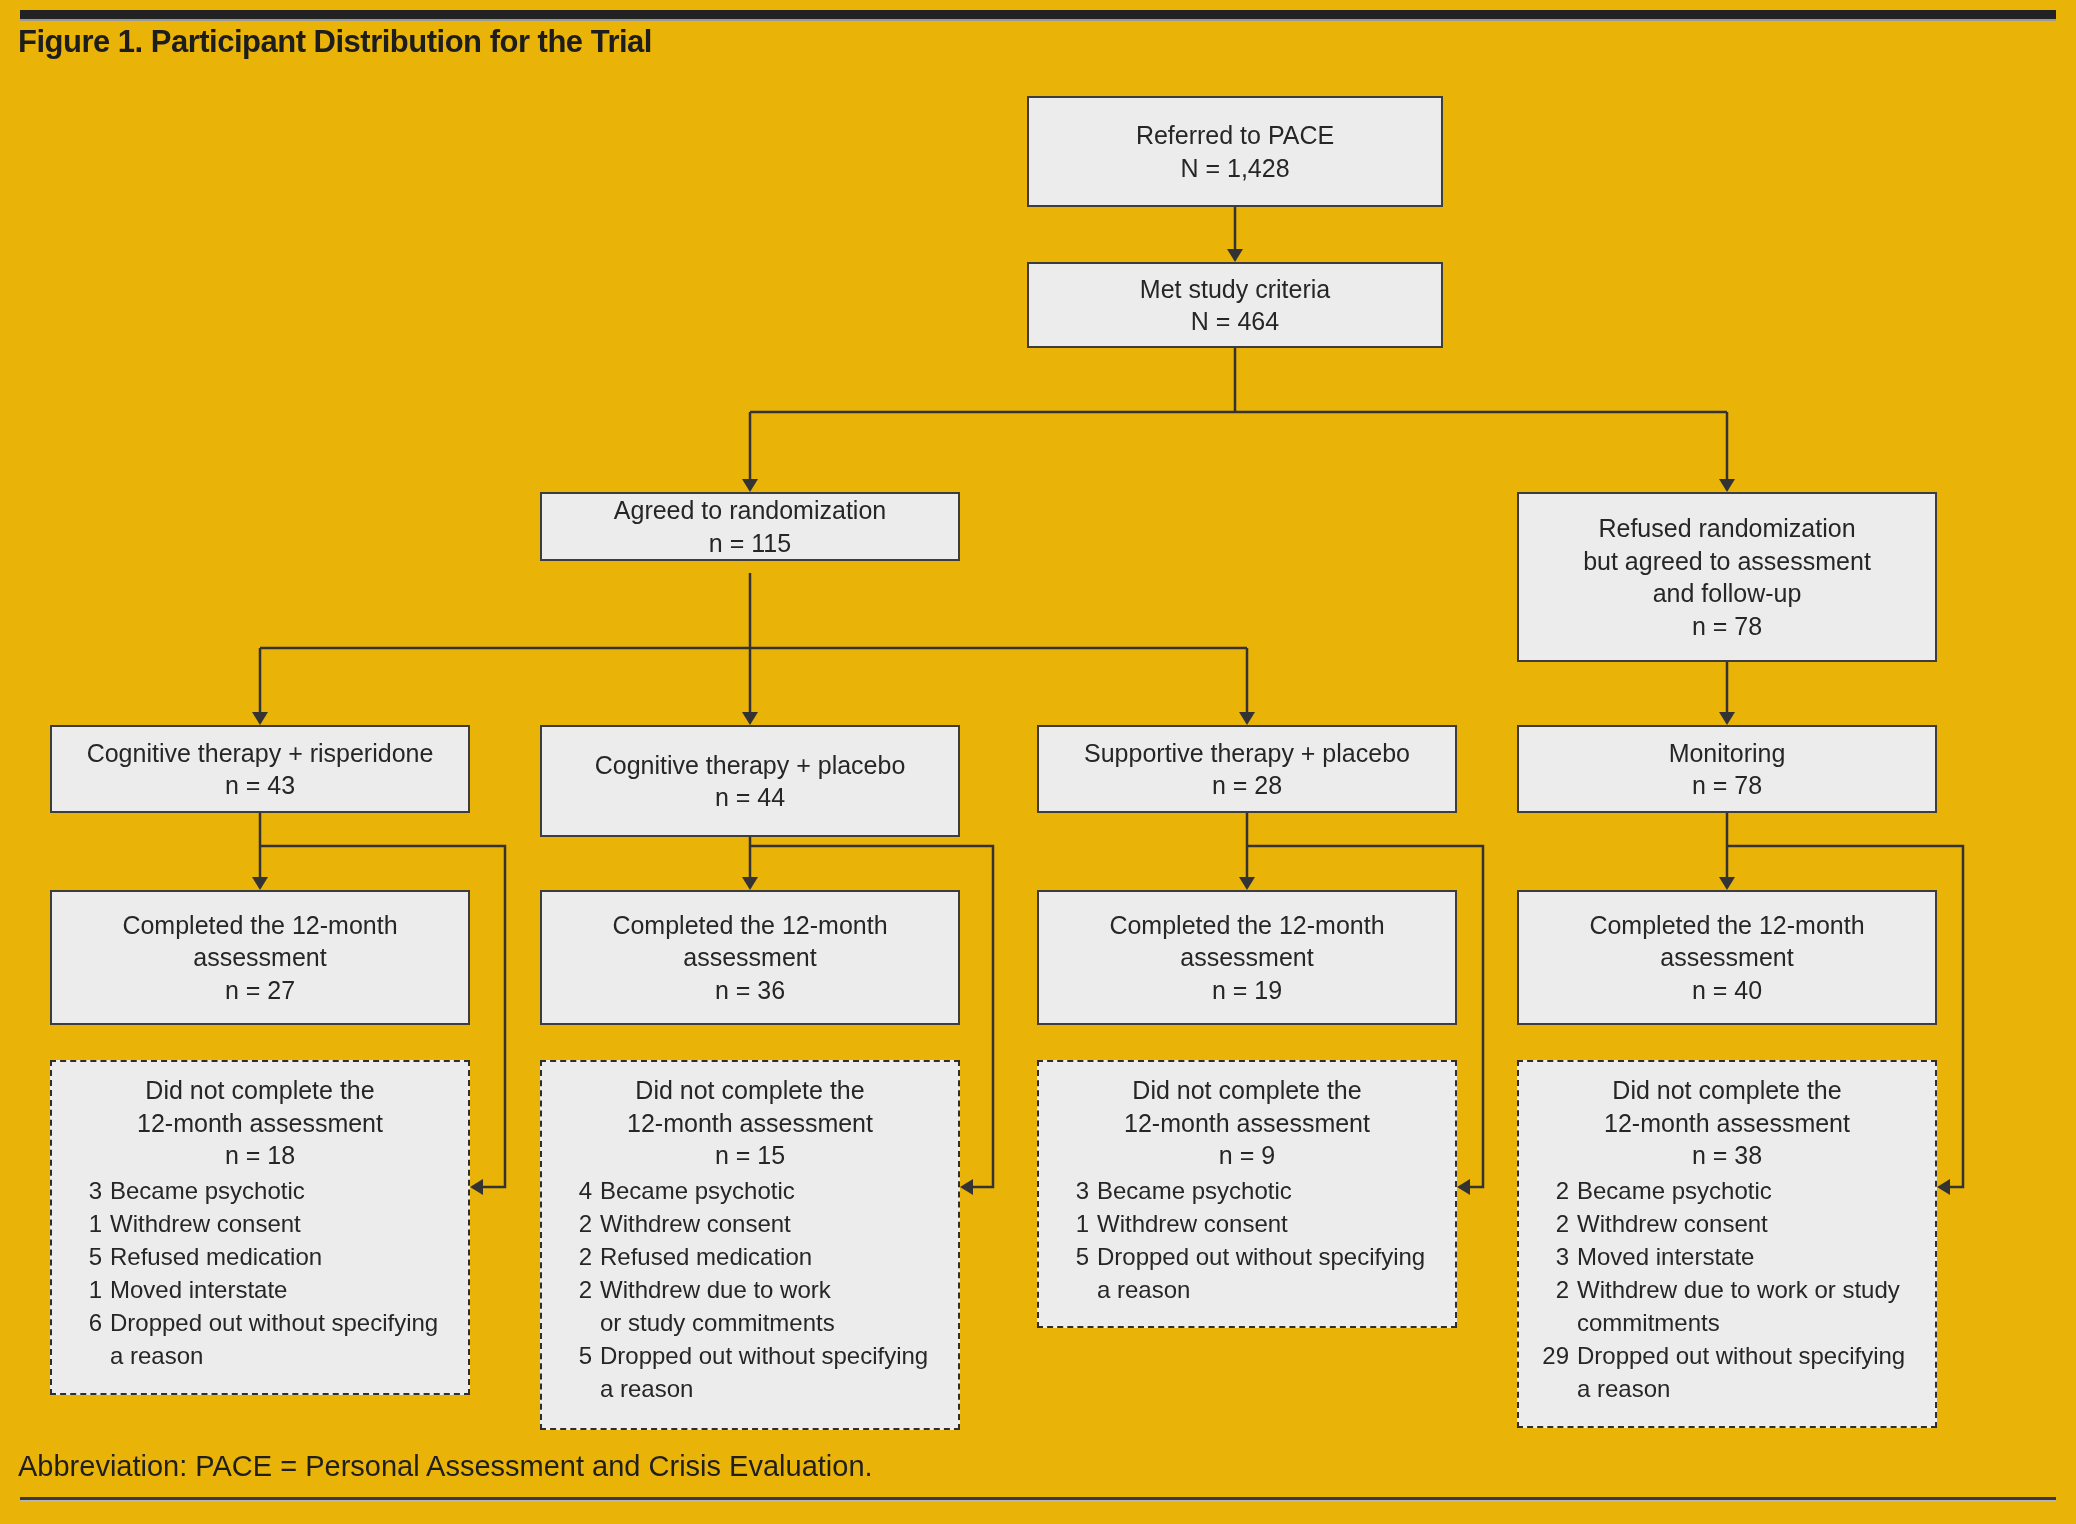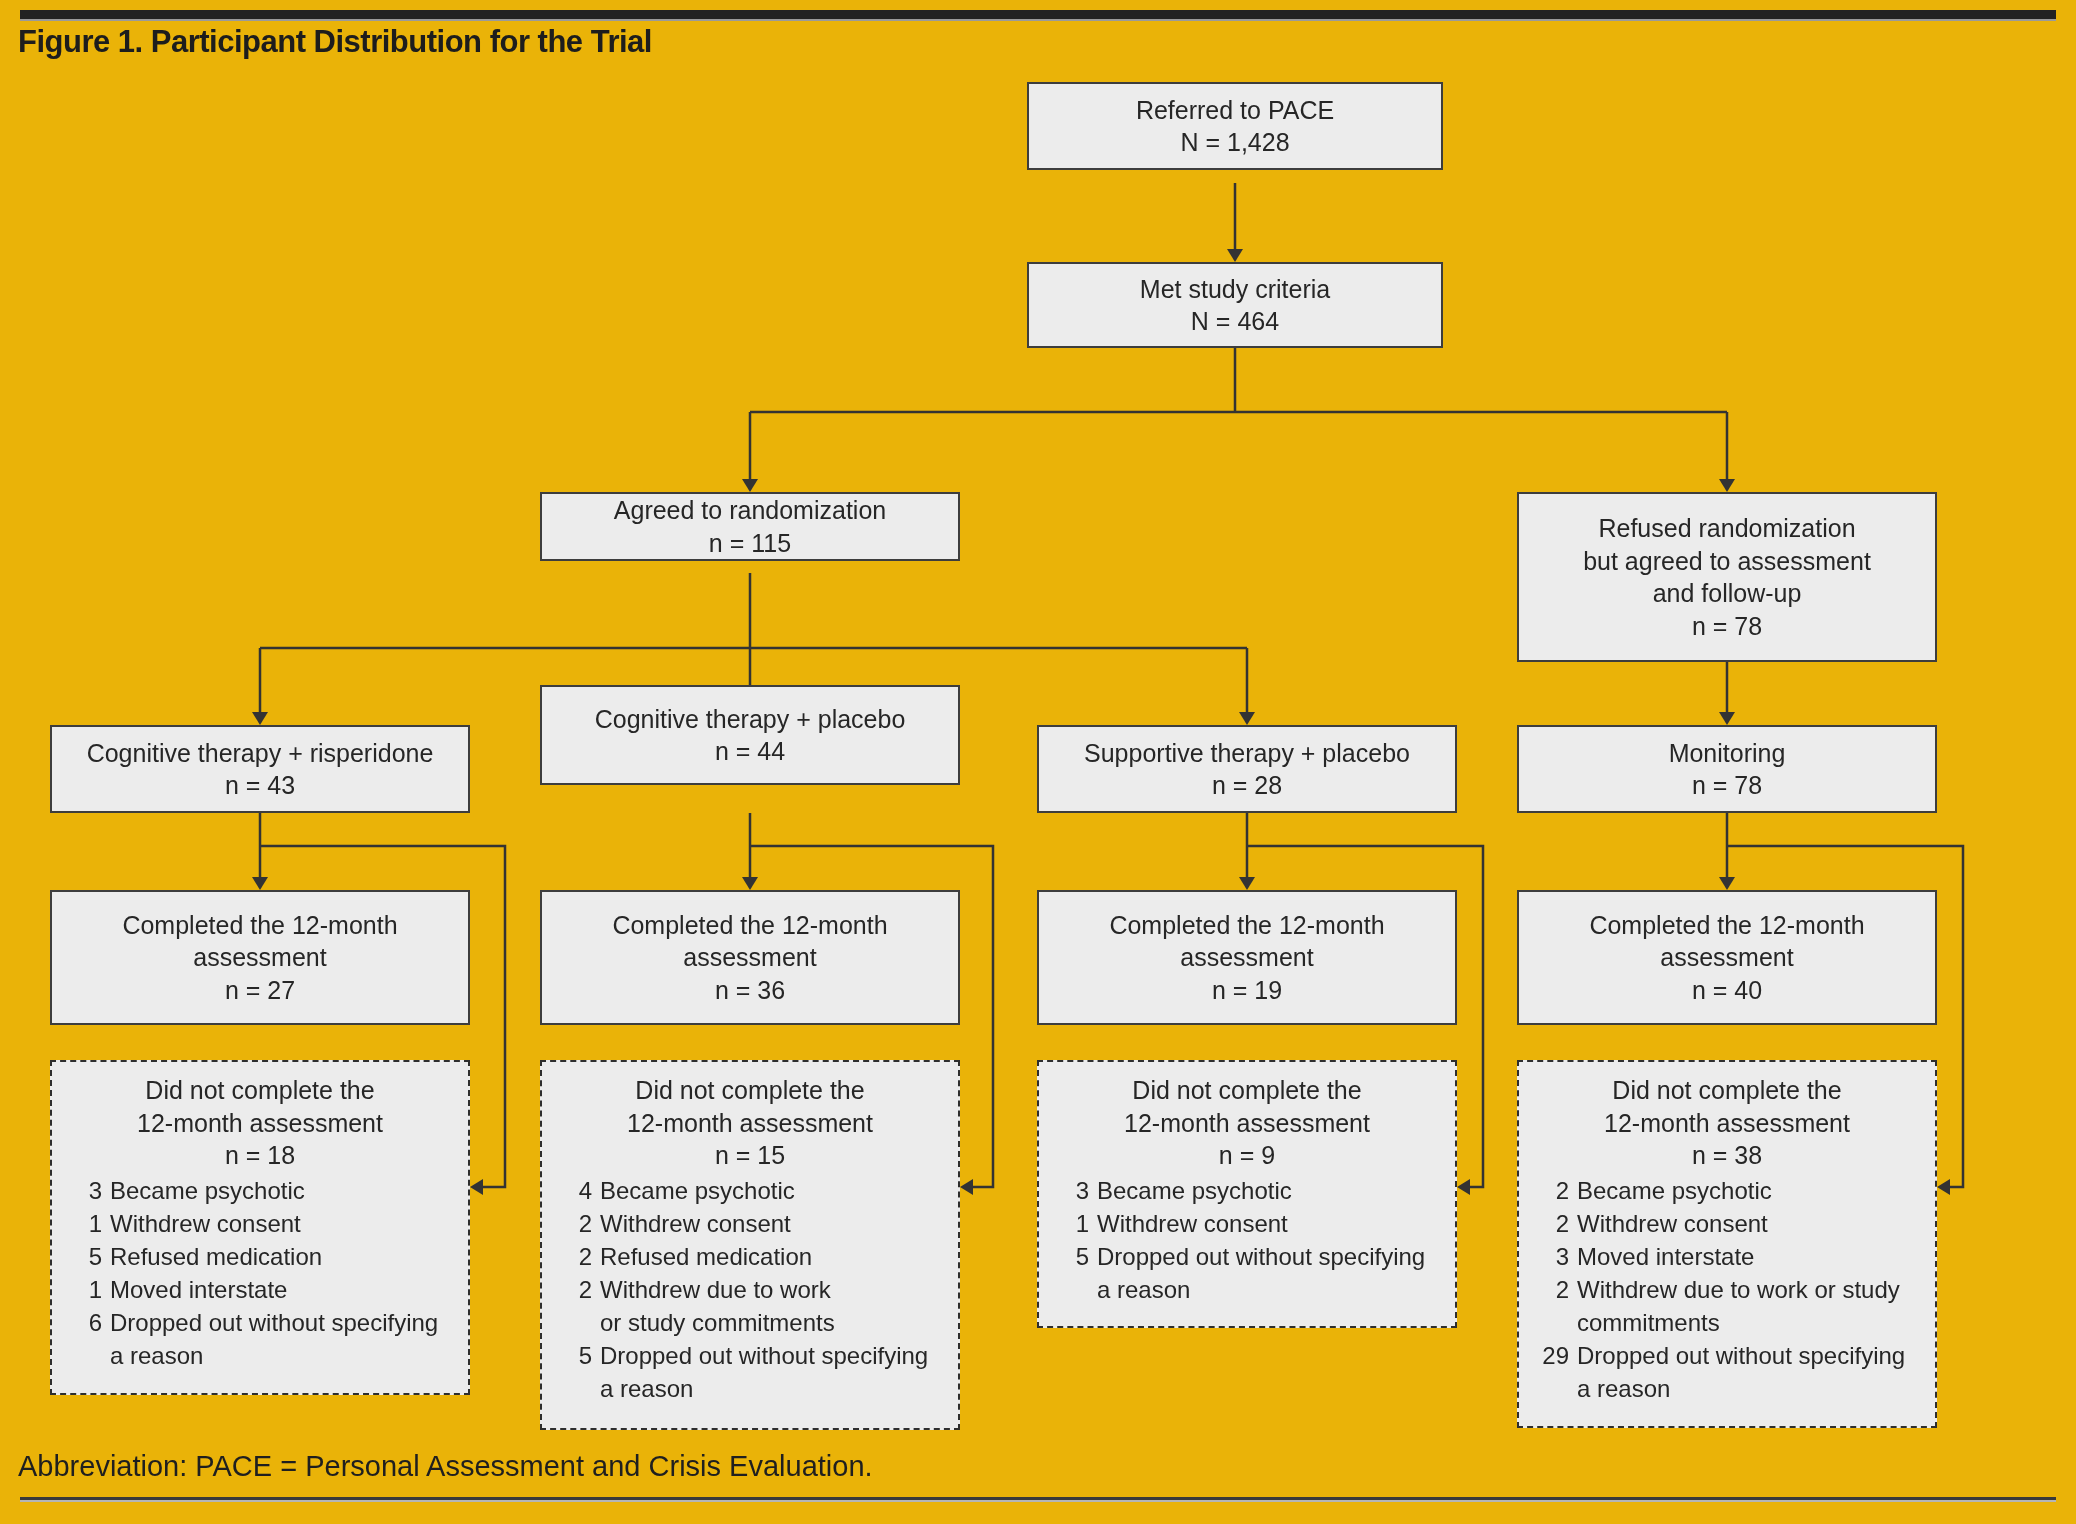--- a/index.html
+++ b/index.html
@@ -109,21 +109,21 @@
       <polygon points="1470,1179 1470,1195 1457,1187"></polygon>
     </g>
 
     <g>
       <path d="M1727 813 V877 M1727 846 H1963 V1187 H1950"></path>
       <polygon points="1719,877 1735,877 1727,890"></polygon>
       <polygon points="1950,1179 1950,1195 1937,1187"></polygon>
     </g>
   </svg>
 
-  <div class="box" style="left:1027px;top:82px;width:416px;height:88px">
+  <div class="box" style="left:1027px;top:96px;width:416px;height:111px">
     <div class="box-label">Referred to PACE</div>
     <div class="box-n">N = 1,428</div>
   </div>
 
   <div class="box" style="left:1027px;top:262px;width:416px;height:86px">
     <div class="box-label">Met study criteria</div>
     <div class="box-n">N = 464</div>
   </div>
 
   <div class="box" style="left:540px;top:492px;width:420px;height:69px">
@@ -135,21 +135,21 @@
     <div class="box-label">Refused randomization
 but agreed to assessment
 and follow-up</div>
     <div class="box-n">n = 78</div>
   </div>
 
   <div class="box" style="left:50px;top:725px;width:420px;height:88px">
     <div class="box-label">Cognitive therapy + risperidone</div>
     <div class="box-n">n = 43</div>
   </div>
-  <div class="box" style="left:540px;top:685px;width:420px;height:100px">
+  <div class="box" style="left:540px;top:725px;width:420px;height:112px">
     <div class="box-label">Cognitive therapy + placebo</div>
     <div class="box-n">n = 44</div>
   </div>
   <div class="box" style="left:1037px;top:725px;width:420px;height:88px">
     <div class="box-label">Supportive therapy + placebo</div>
     <div class="box-n">n = 28</div>
   </div>
   <div class="box" style="left:1517px;top:725px;width:420px;height:88px">
     <div class="box-label">Monitoring</div>
     <div class="box-n">n = 78</div>

